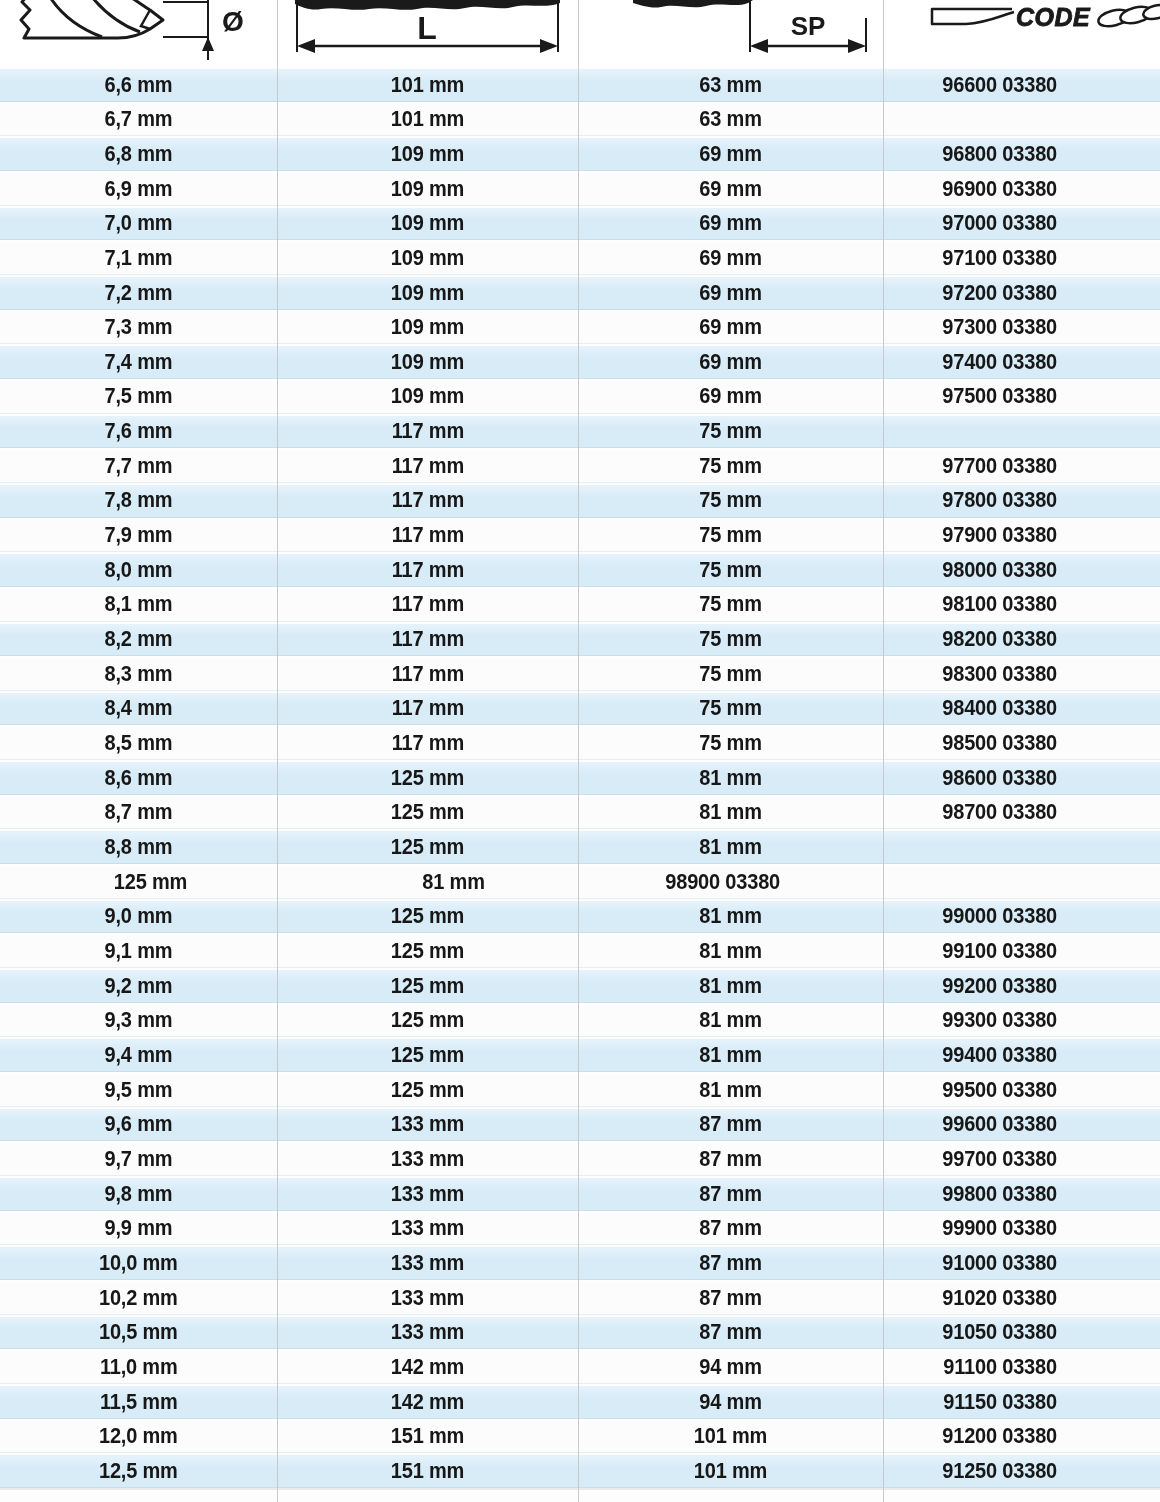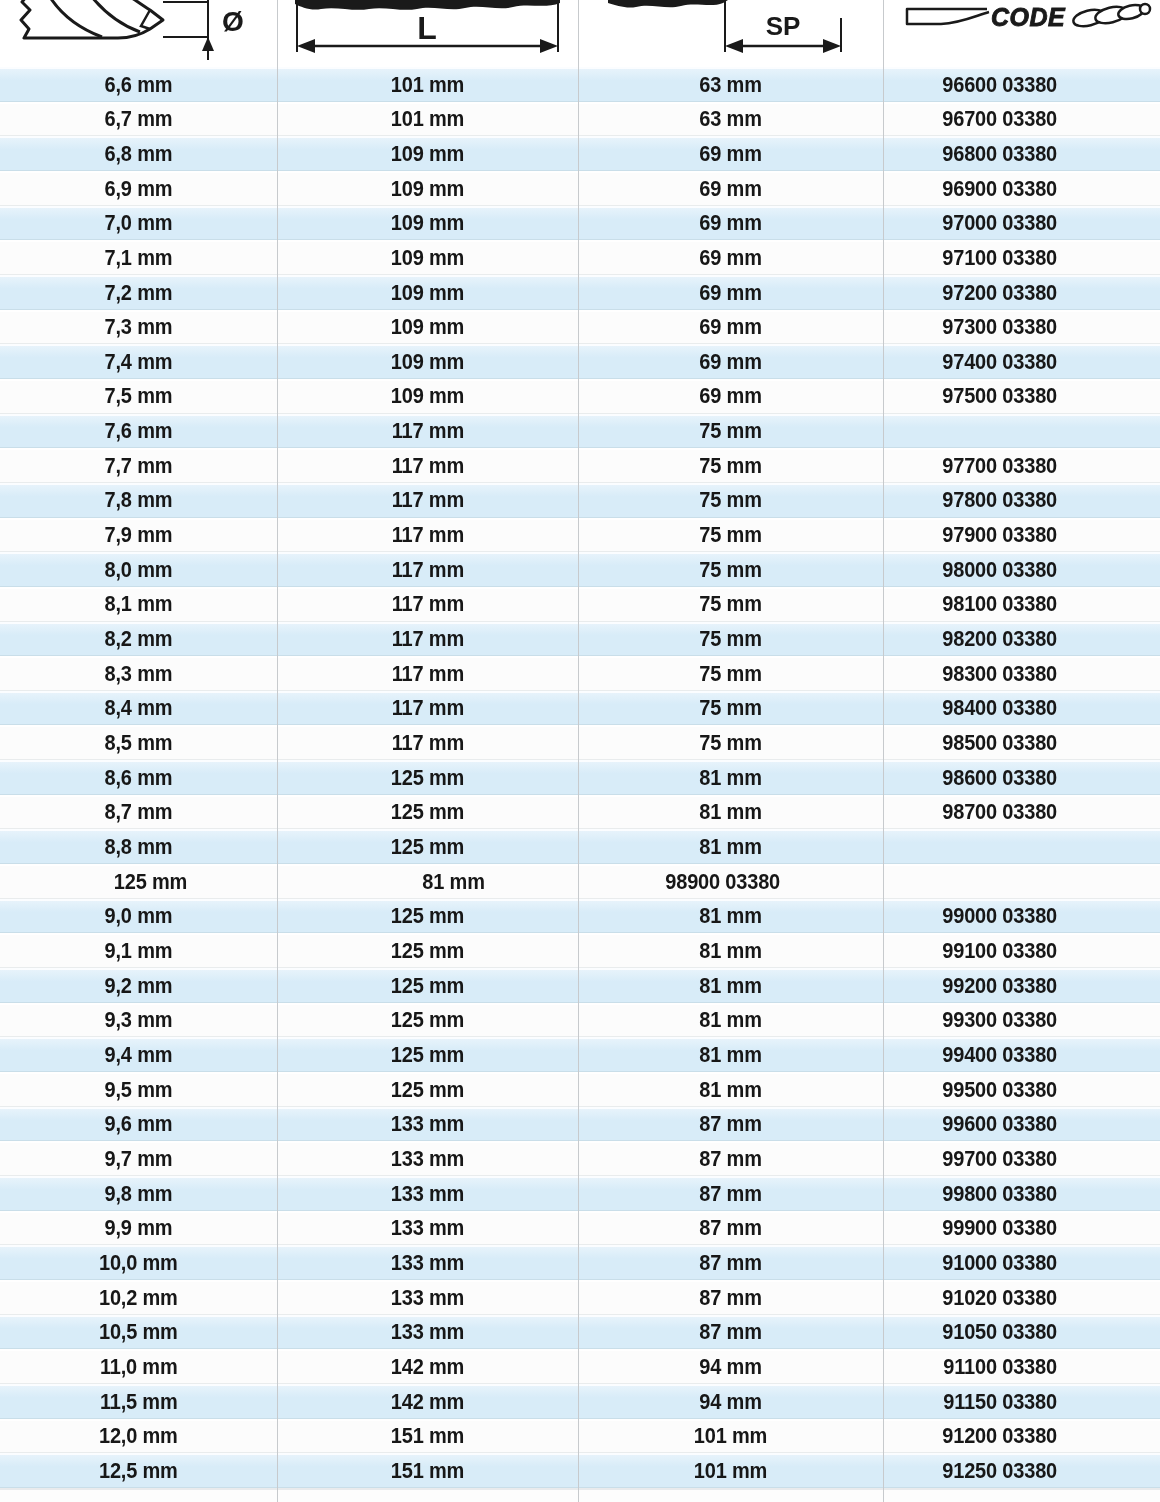--- a/index.html
+++ b/index.html
@@ -7,21 +7,21 @@
     position:relative;width:1160px;height:1502px;background:#ffffff;
     overflow:hidden;font-family:"Liberation Sans",sans-serif;
   }
   
   .vline{position:absolute;top:0;bottom:0;width:1px;background:#c7cacd;z-index:6;}
   .vl0{left:277px;} .vl1{left:578px;} .vl2{left:883px;}
 
   
   .theader{position:absolute;top:0;left:0;width:1160px;height:67px;display:flex;background:#ffffff;z-index:2;}
   .hcell{position:relative;height:67px;}
-  .w0{width:277px;} .w1{width:301px;} .w2{width:305px;} .w3{width:277px;font-style:italic;}
+  .w0{width:277px;} .w1{width:301px;} .w2{width:305px;padding-left:25px;} .w3{width:277px;font-style:italic;}
   .hcell svg{display:block;}
   .svgtext{font-family:"Liberation Sans",sans-serif;font-weight:bold;fill:#1a1a1a;}
 
   
   .tbody{position:absolute;top:67px;left:0;width:1160px;height:1421px;display:flex;flex-direction:column;z-index:1;}
   .row{flex:1;display:flex;align-items:center;border-top:2px solid rgba(255,255,255,.9);
        box-shadow:inset 0 -1px 0 rgba(100,120,135,.12);}
   .row.alt{background:linear-gradient(180deg,#e7f3fb 0%,#d8ecf8 35%,#d8ecf8 100%);}
   .row.base{background:#fcfcfc;}
   .cell{display:flex;justify-content:center;align-items:center;height:100%;}
@@ -116,23 +116,20 @@
       <div class="row base">
     <div class="cell c0">
           <span class="cell-text">6,7 mm</span>
         </div>
     <div class="cell c1">
           <span class="cell-text">101 mm</span>
         </div>
     <div class="cell c2">
           <span class="cell-text">63 mm</span>
         </div>
-    <div class="cell c3">
-          <span class="cell-text">96700 03380</span>
-        </div>
   </div>
       <div class="row alt">
     <div class="cell c0">
           <span class="cell-text">6,8 mm</span>
         </div>
     <div class="cell c1">
           <span class="cell-text">109 mm</span>
         </div>
     <div class="cell c2">
           <span class="cell-text">69 mm</span>

